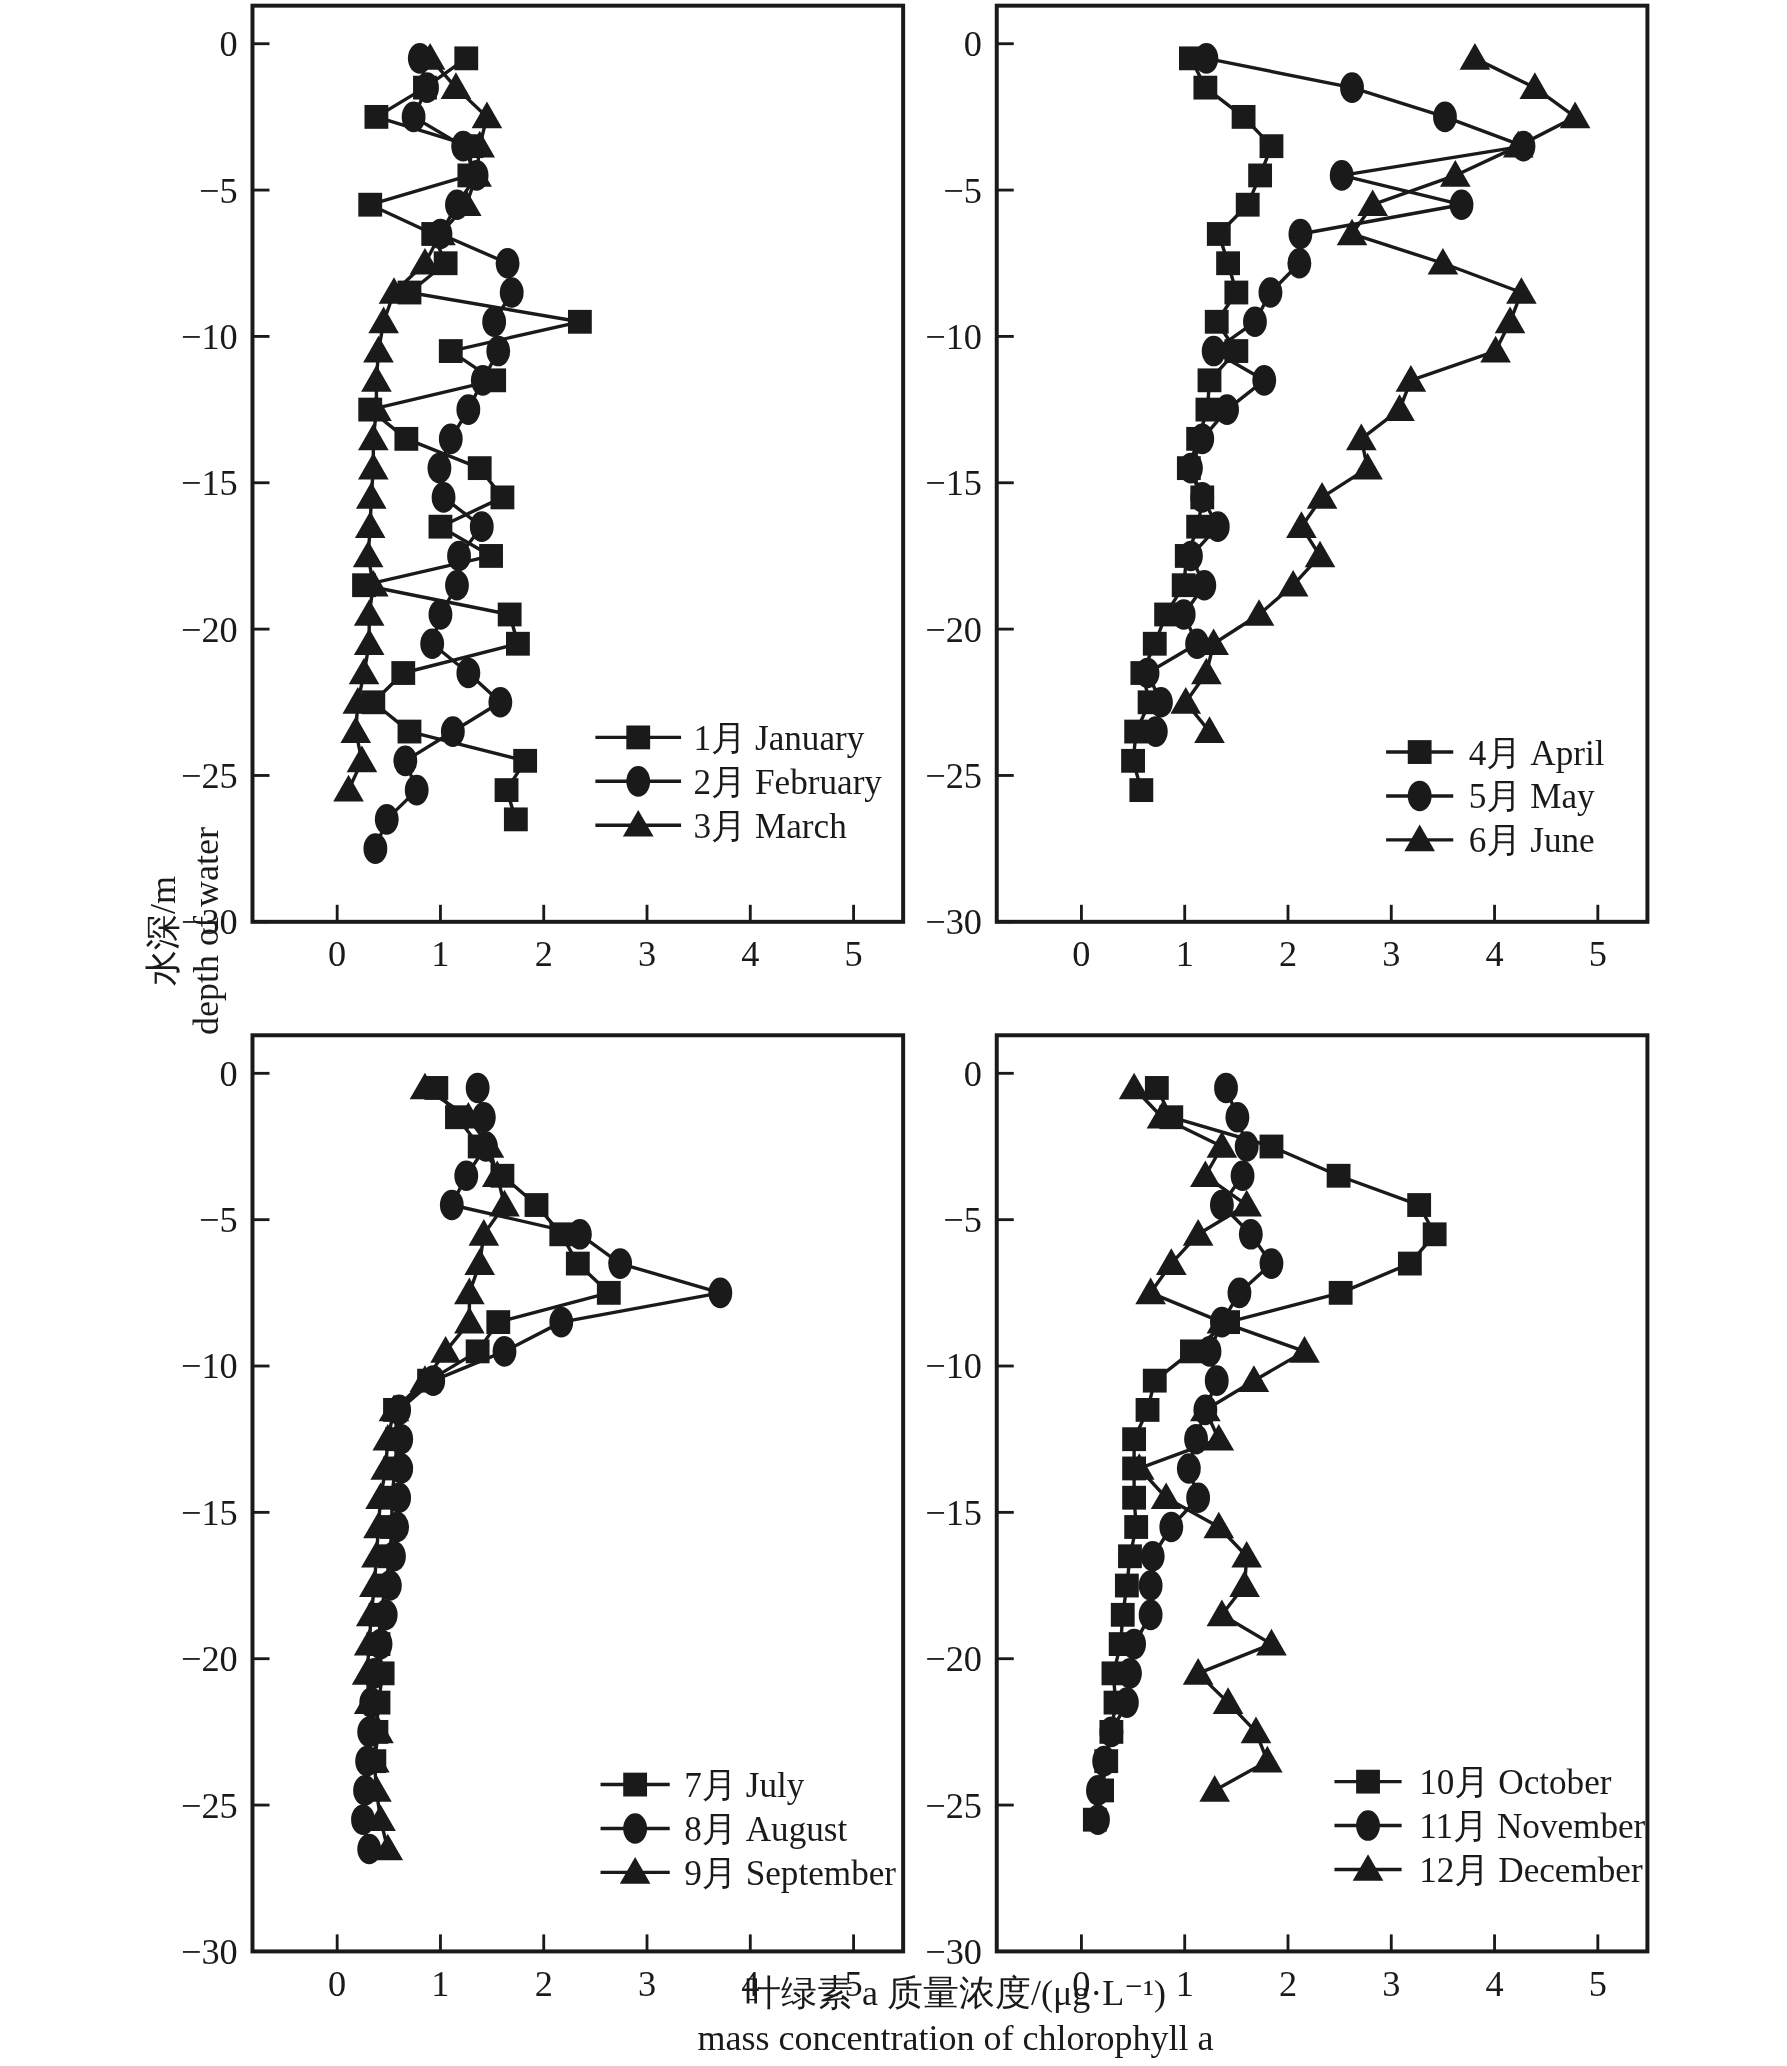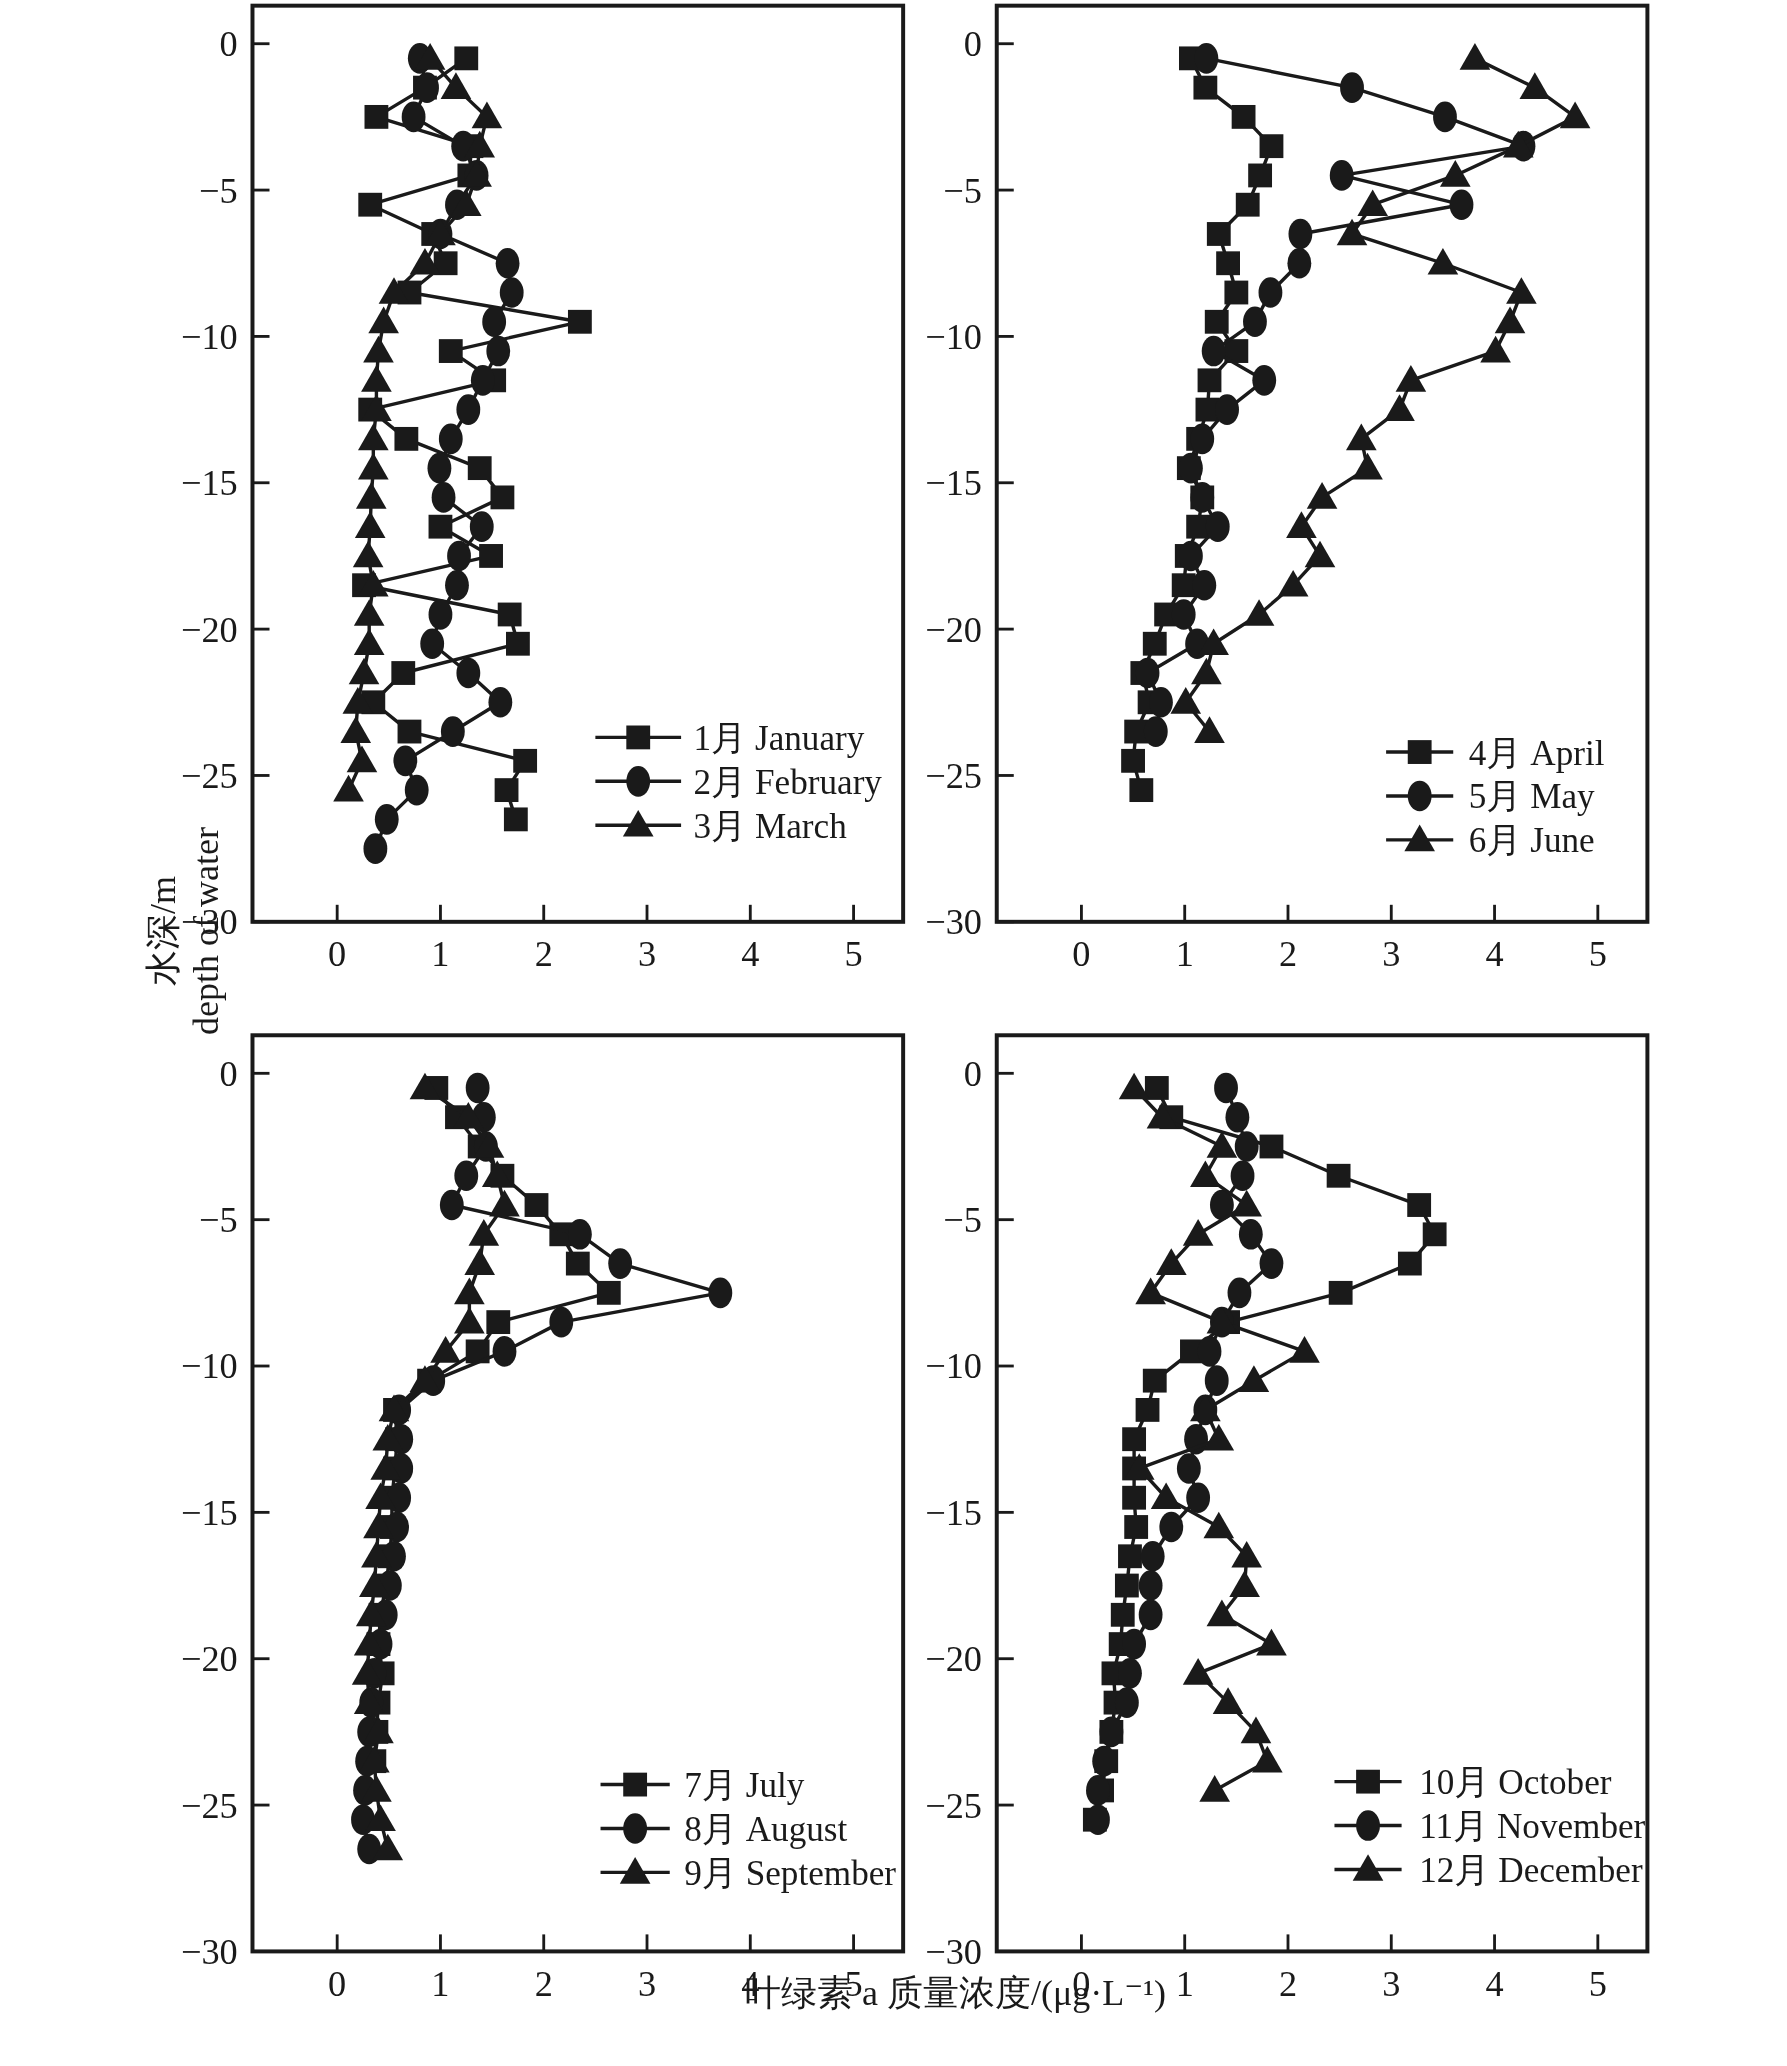--- a/index.html
+++ b/index.html
@@ -501,15 +501,16 @@
       <text x="2501.6396825396823" y="3317.5271565495204" text-anchor="start" font-size="62" font-family="Liberation Serif, DejaVu Serif, serif" fill="#1a1a1a">12月 December</text>
     </svg>
 
   <div class="ylabel">
     <div>水深/m</div>
     <div>depth of water</div>
   </div>
 
   <div class="xlabel">
     <div>叶绿素 a 质量浓度/(μg·L⁻¹)</div>
+    <div>mass concentration of chlorophyll a</div>
   </div>
 </div>
 
 
 </body></html>

